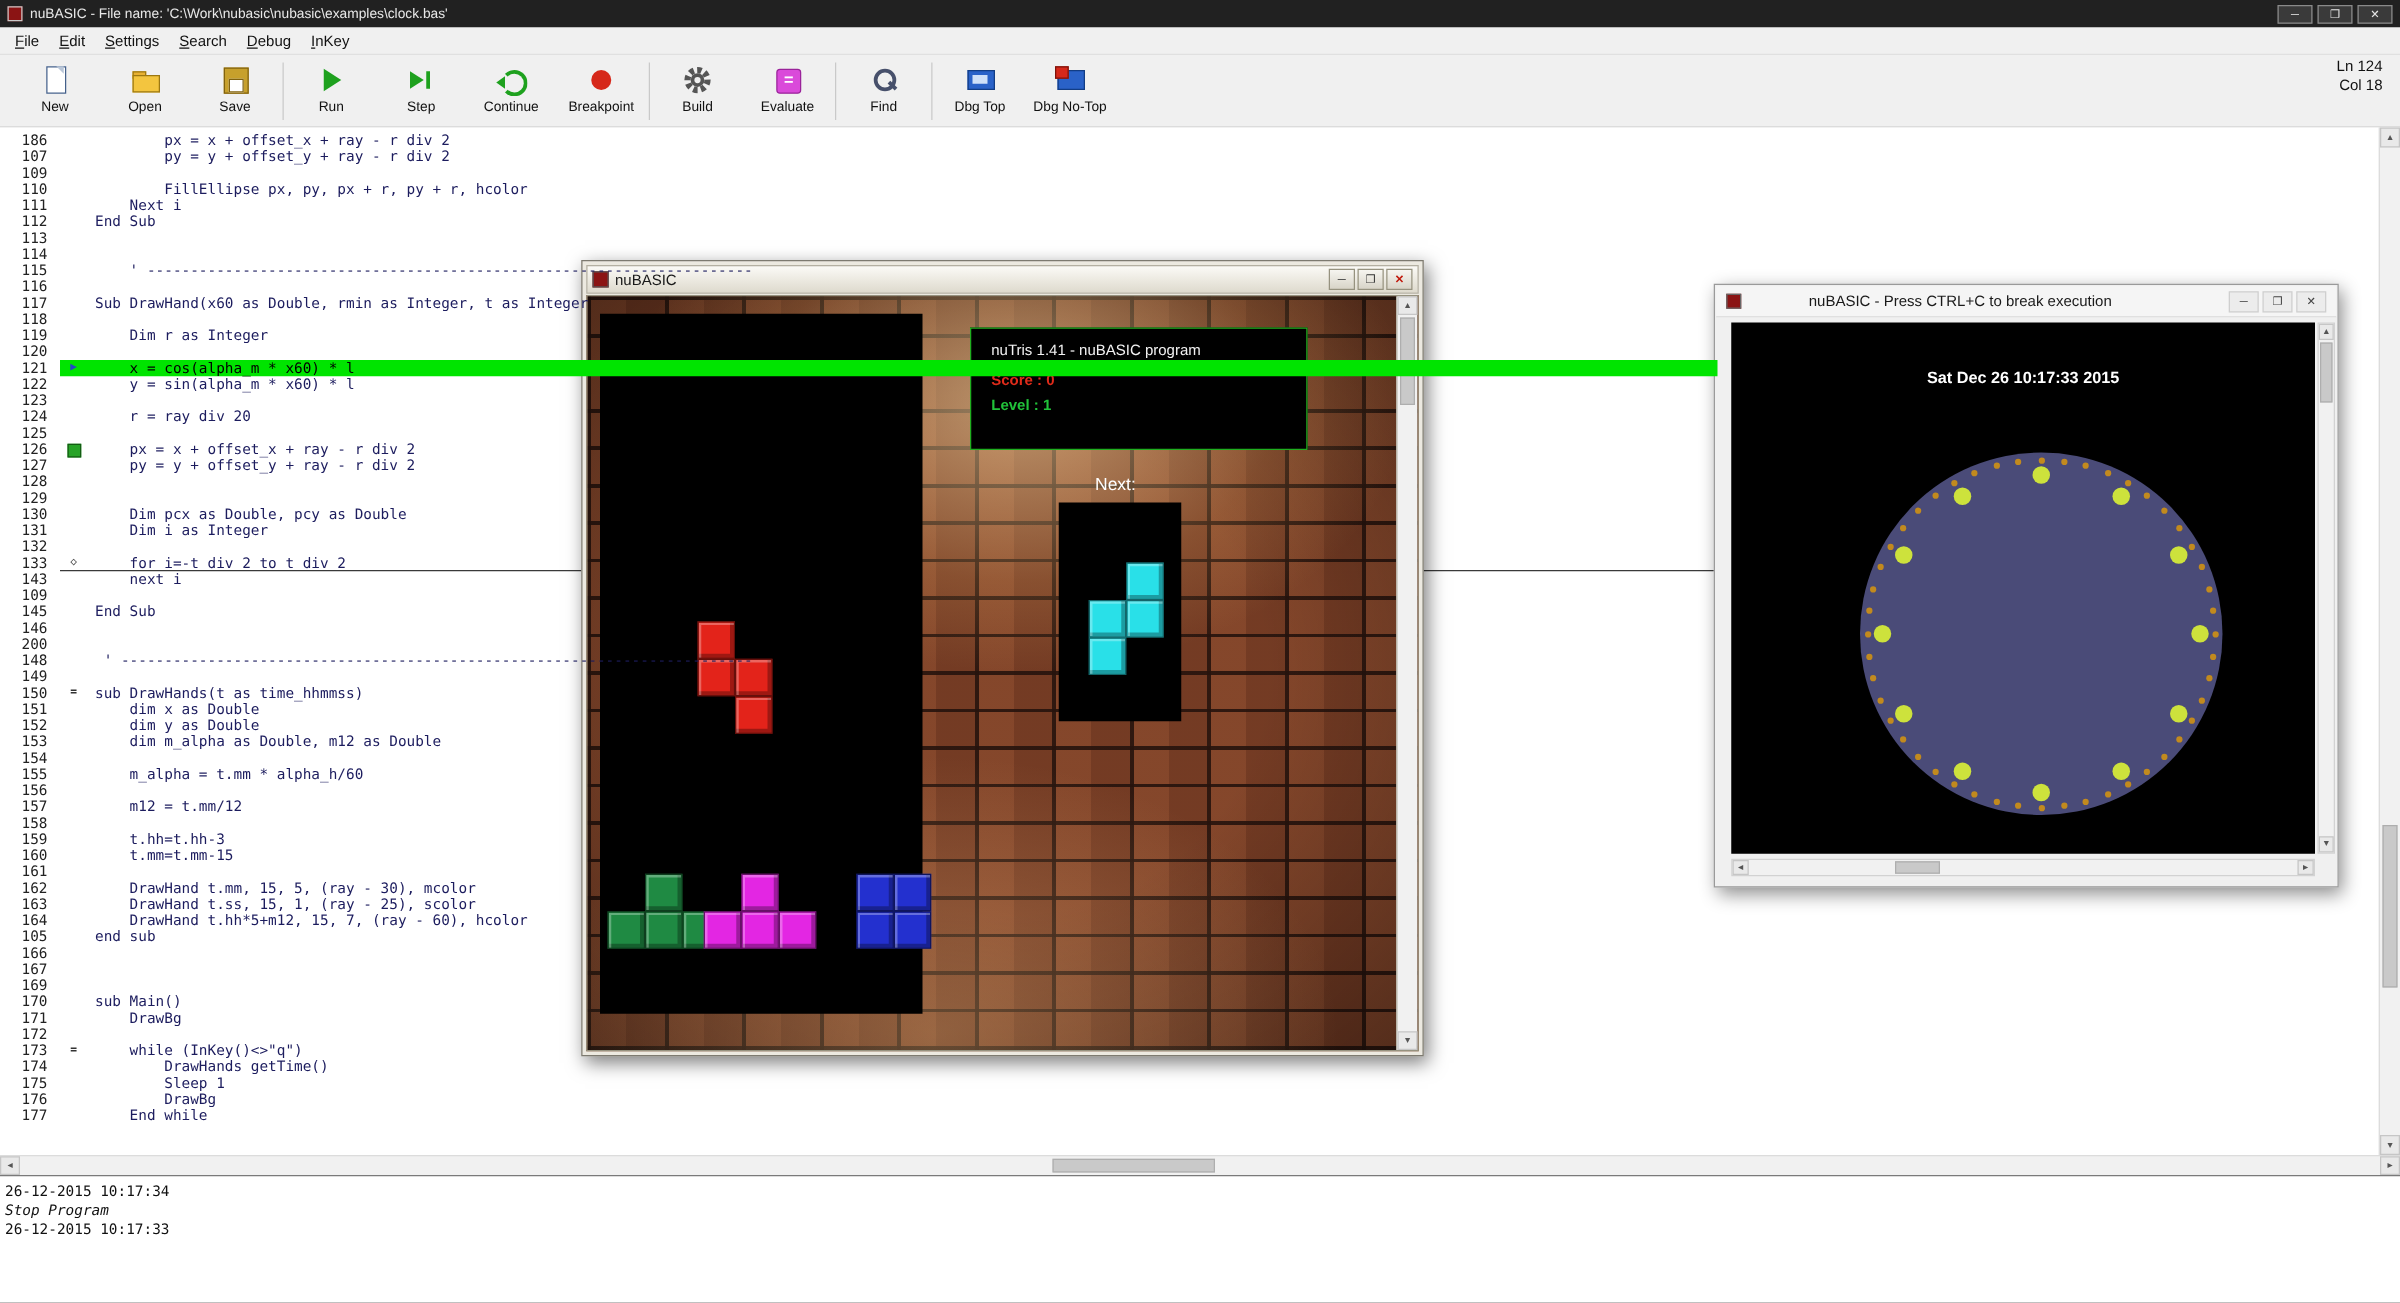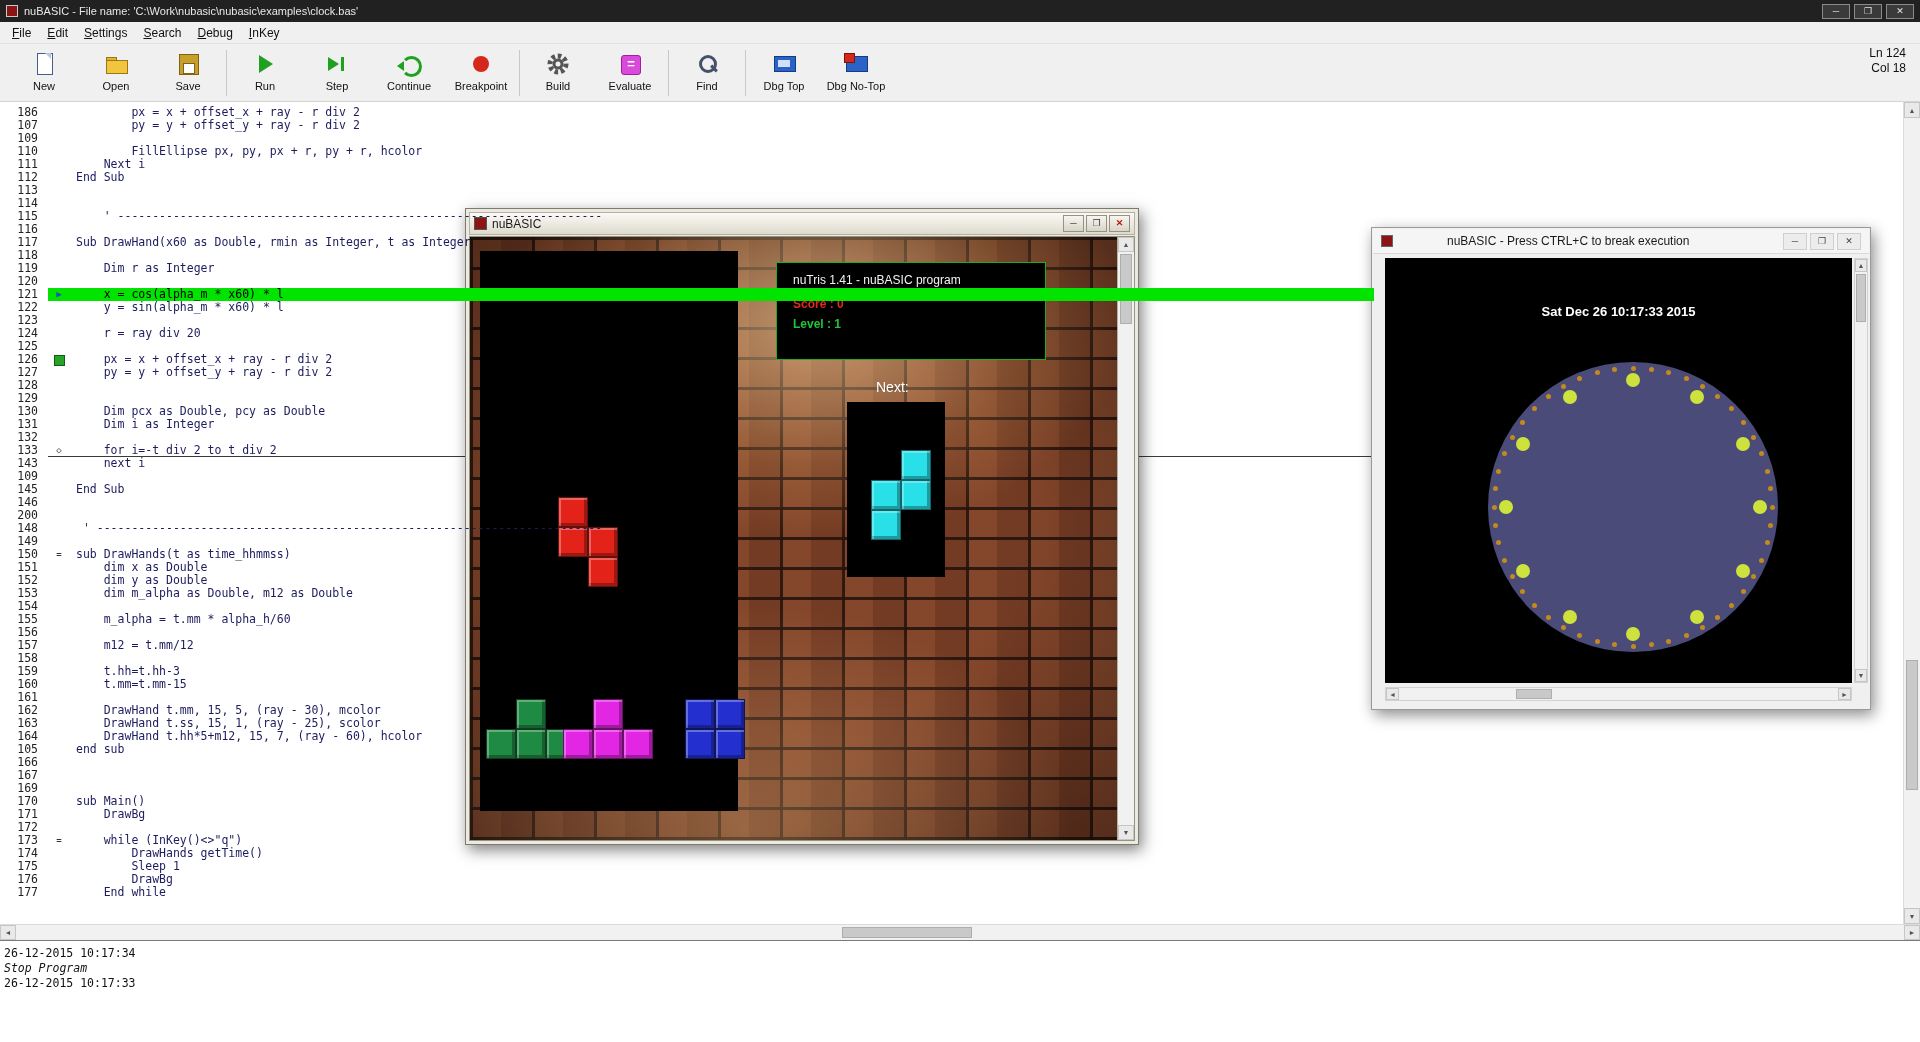--- a/index.html
+++ b/index.html
@@ -117,21 +117,21 @@
   .c-win { position:absolute; left:1371px; top:227px; width:500px; height:483px; background:#f0f0f0;
            border:1px solid #9a9a9a; box-shadow:3px 5px 14px rgba(0,0,0,0.45); }
   .c-titlebar { position:absolute; left:1px; right:1px; top:1px; height:25px; background:#f5f5f5;
                 border-bottom:1px solid #d9d9d9; display:flex; align-items:center; padding:0 8px; }
   .c-icon { width:12px; height:12px; background:#8b1414; border:1px solid #666; margin-right:6px; flex:none; }
   .c-title { flex:1; font-size:12px; color:#1a1a1a; white-space:nowrap; overflow:hidden;margin-left:48px; }
   .c-btn { width:24px; height:17px; margin-left:3px; background:#ececec; border:1px solid #cfcfcf;
            font-size:9px; line-height:15px; text-align:center; color:#444; }
   .c-content { position:absolute; left:1px; right:1px; top:26px; bottom:1px; background:#f0f0f0; }
   .c-canvas { position:absolute; left:12px; top:4px; width:467px; height:425px; background:#000; overflow:hidden; }
-  .c-time { position:absolute; left:0; right:0; top:46px; text-align:center; color:#fff; font-size:13px; font-weight:bold; }
+  .c-time { position:absolute; left:0; right:0; top:36px; text-align:center; color:#fff; font-size:13px; font-weight:bold; }
   .c-face { position:absolute; border-radius:50%; }
   .c-dot { position:absolute; border-radius:50%; }
   .c-hscroll { position:absolute; left:12px; top:433px; width:467px; height:14px; background:#f1f1f1; border:1px solid #d2d2d2; }
   .c-vscroll { position:absolute; left:481px; top:4px; width:14px; height:425px; background:#f1f1f1; border:1px solid #d2d2d2; }
 </style>
 </head>
 <body>
 
 <div class="app">
 

